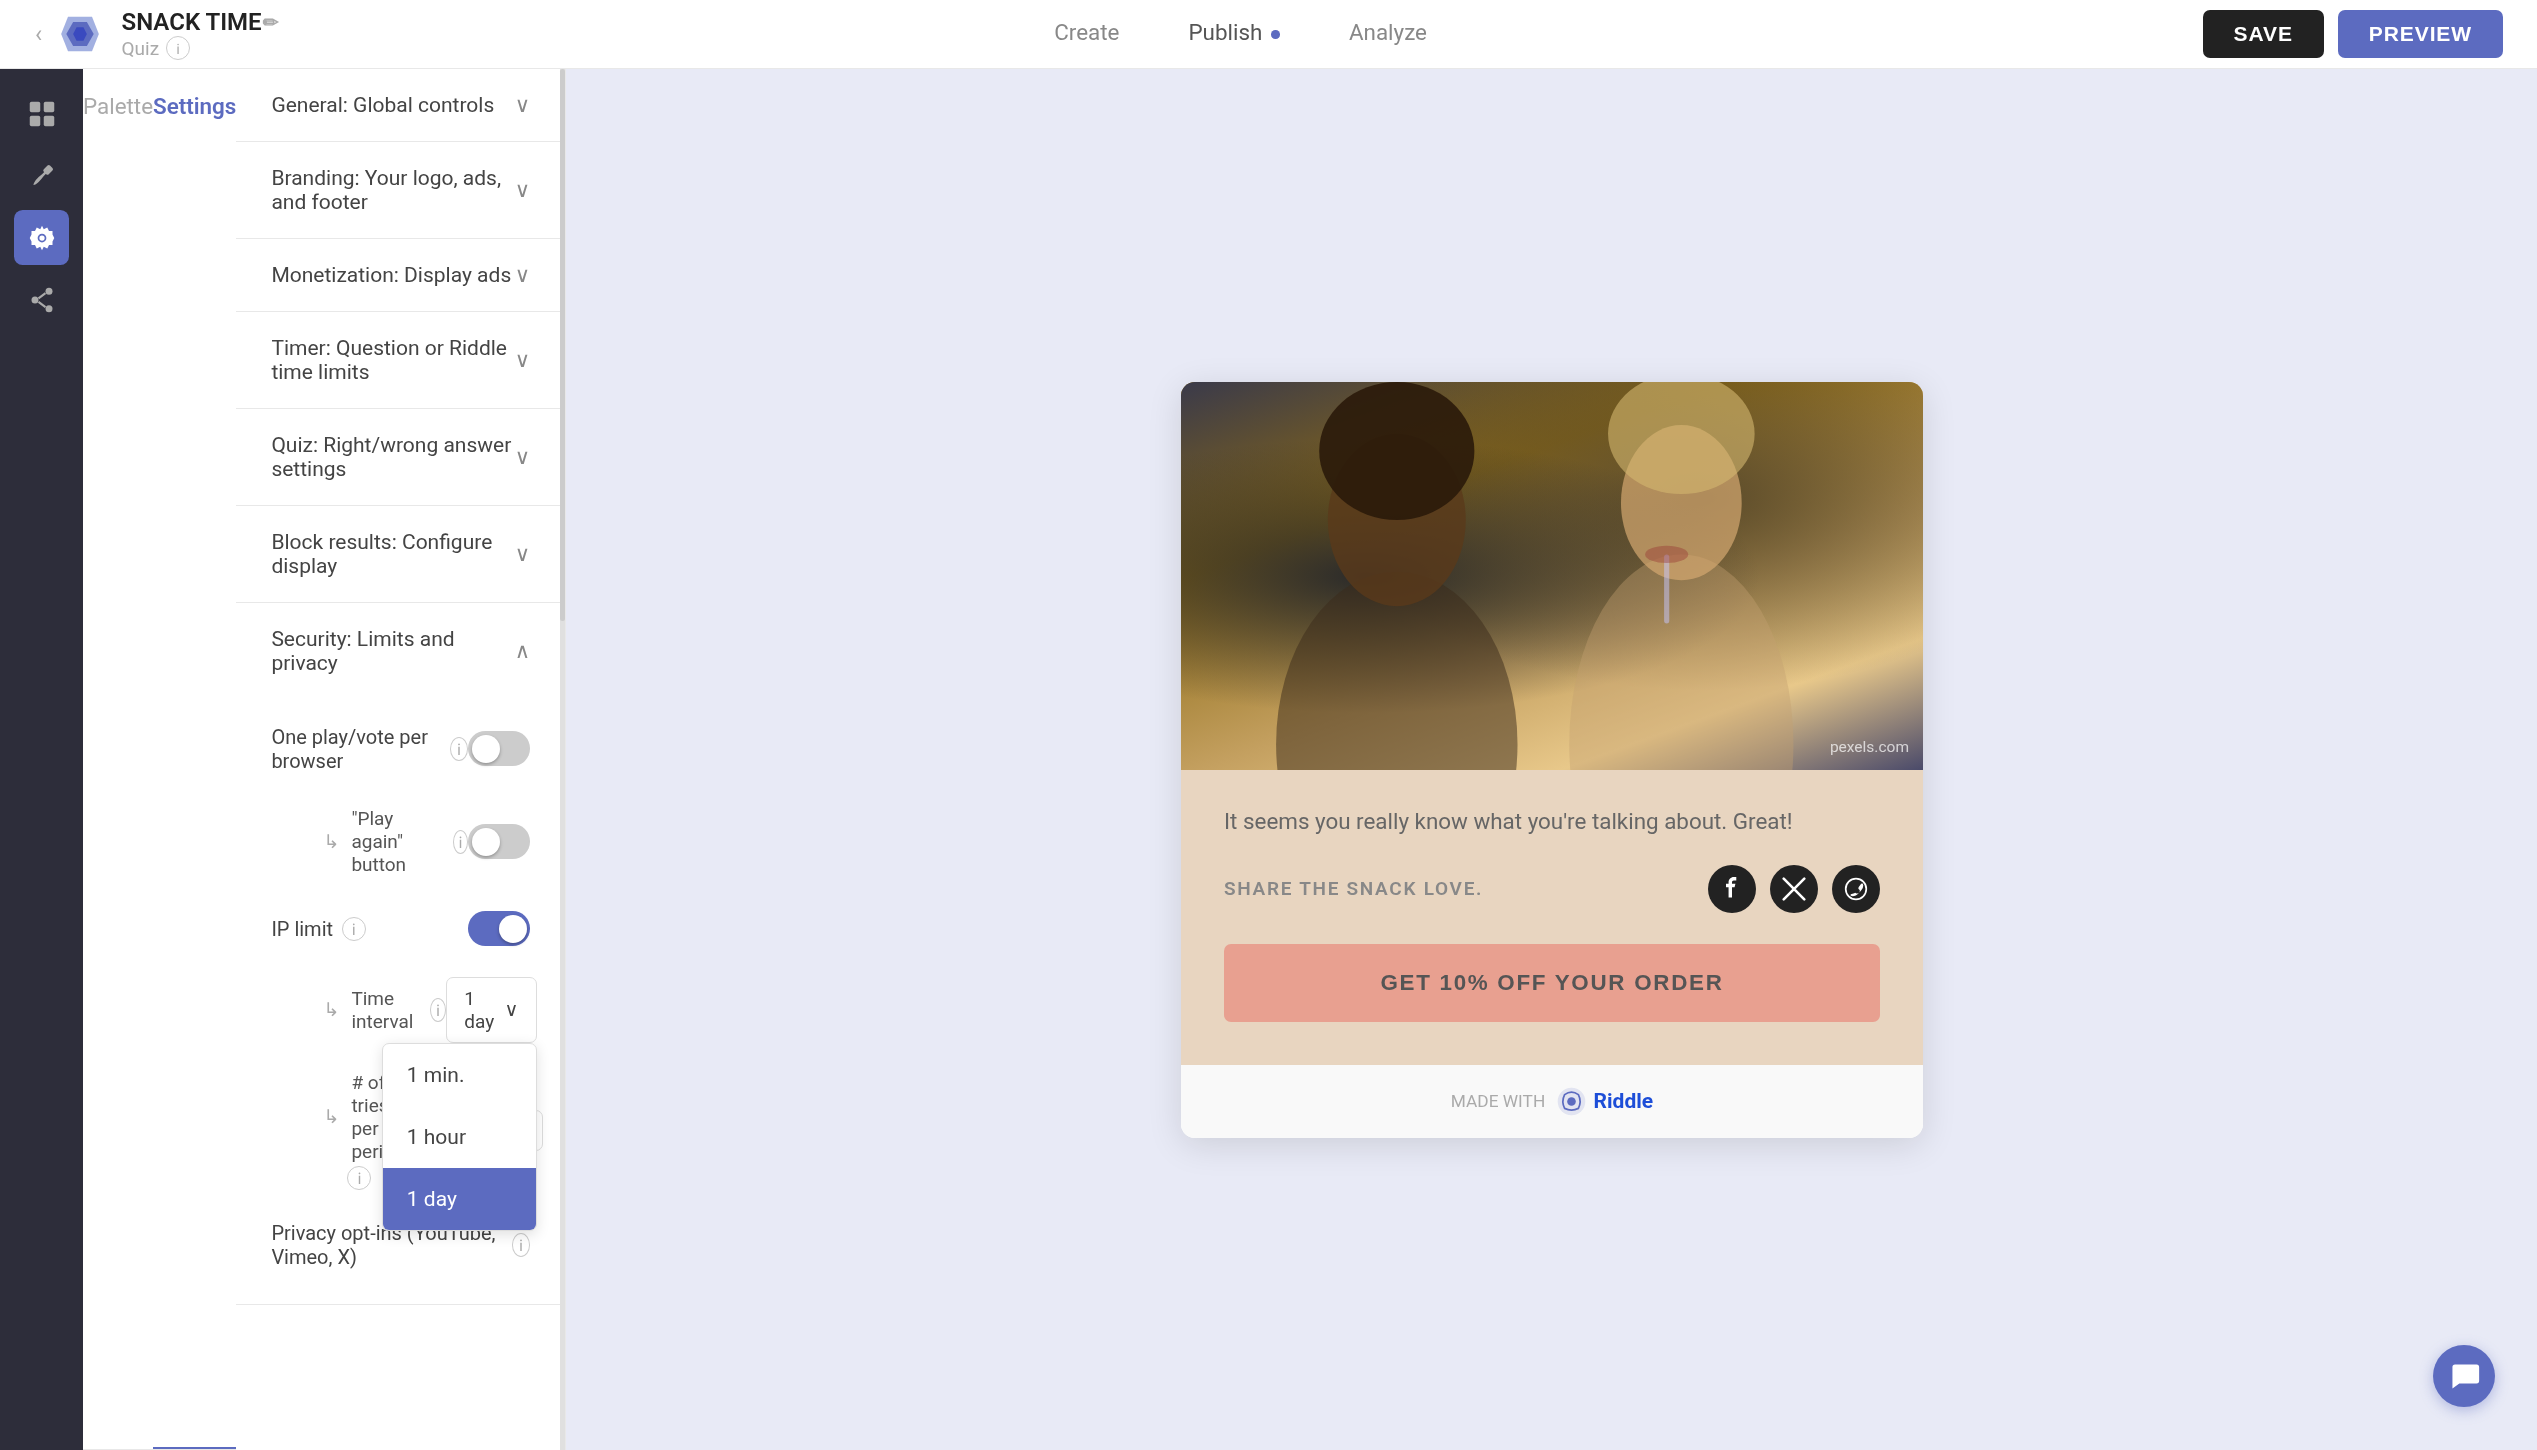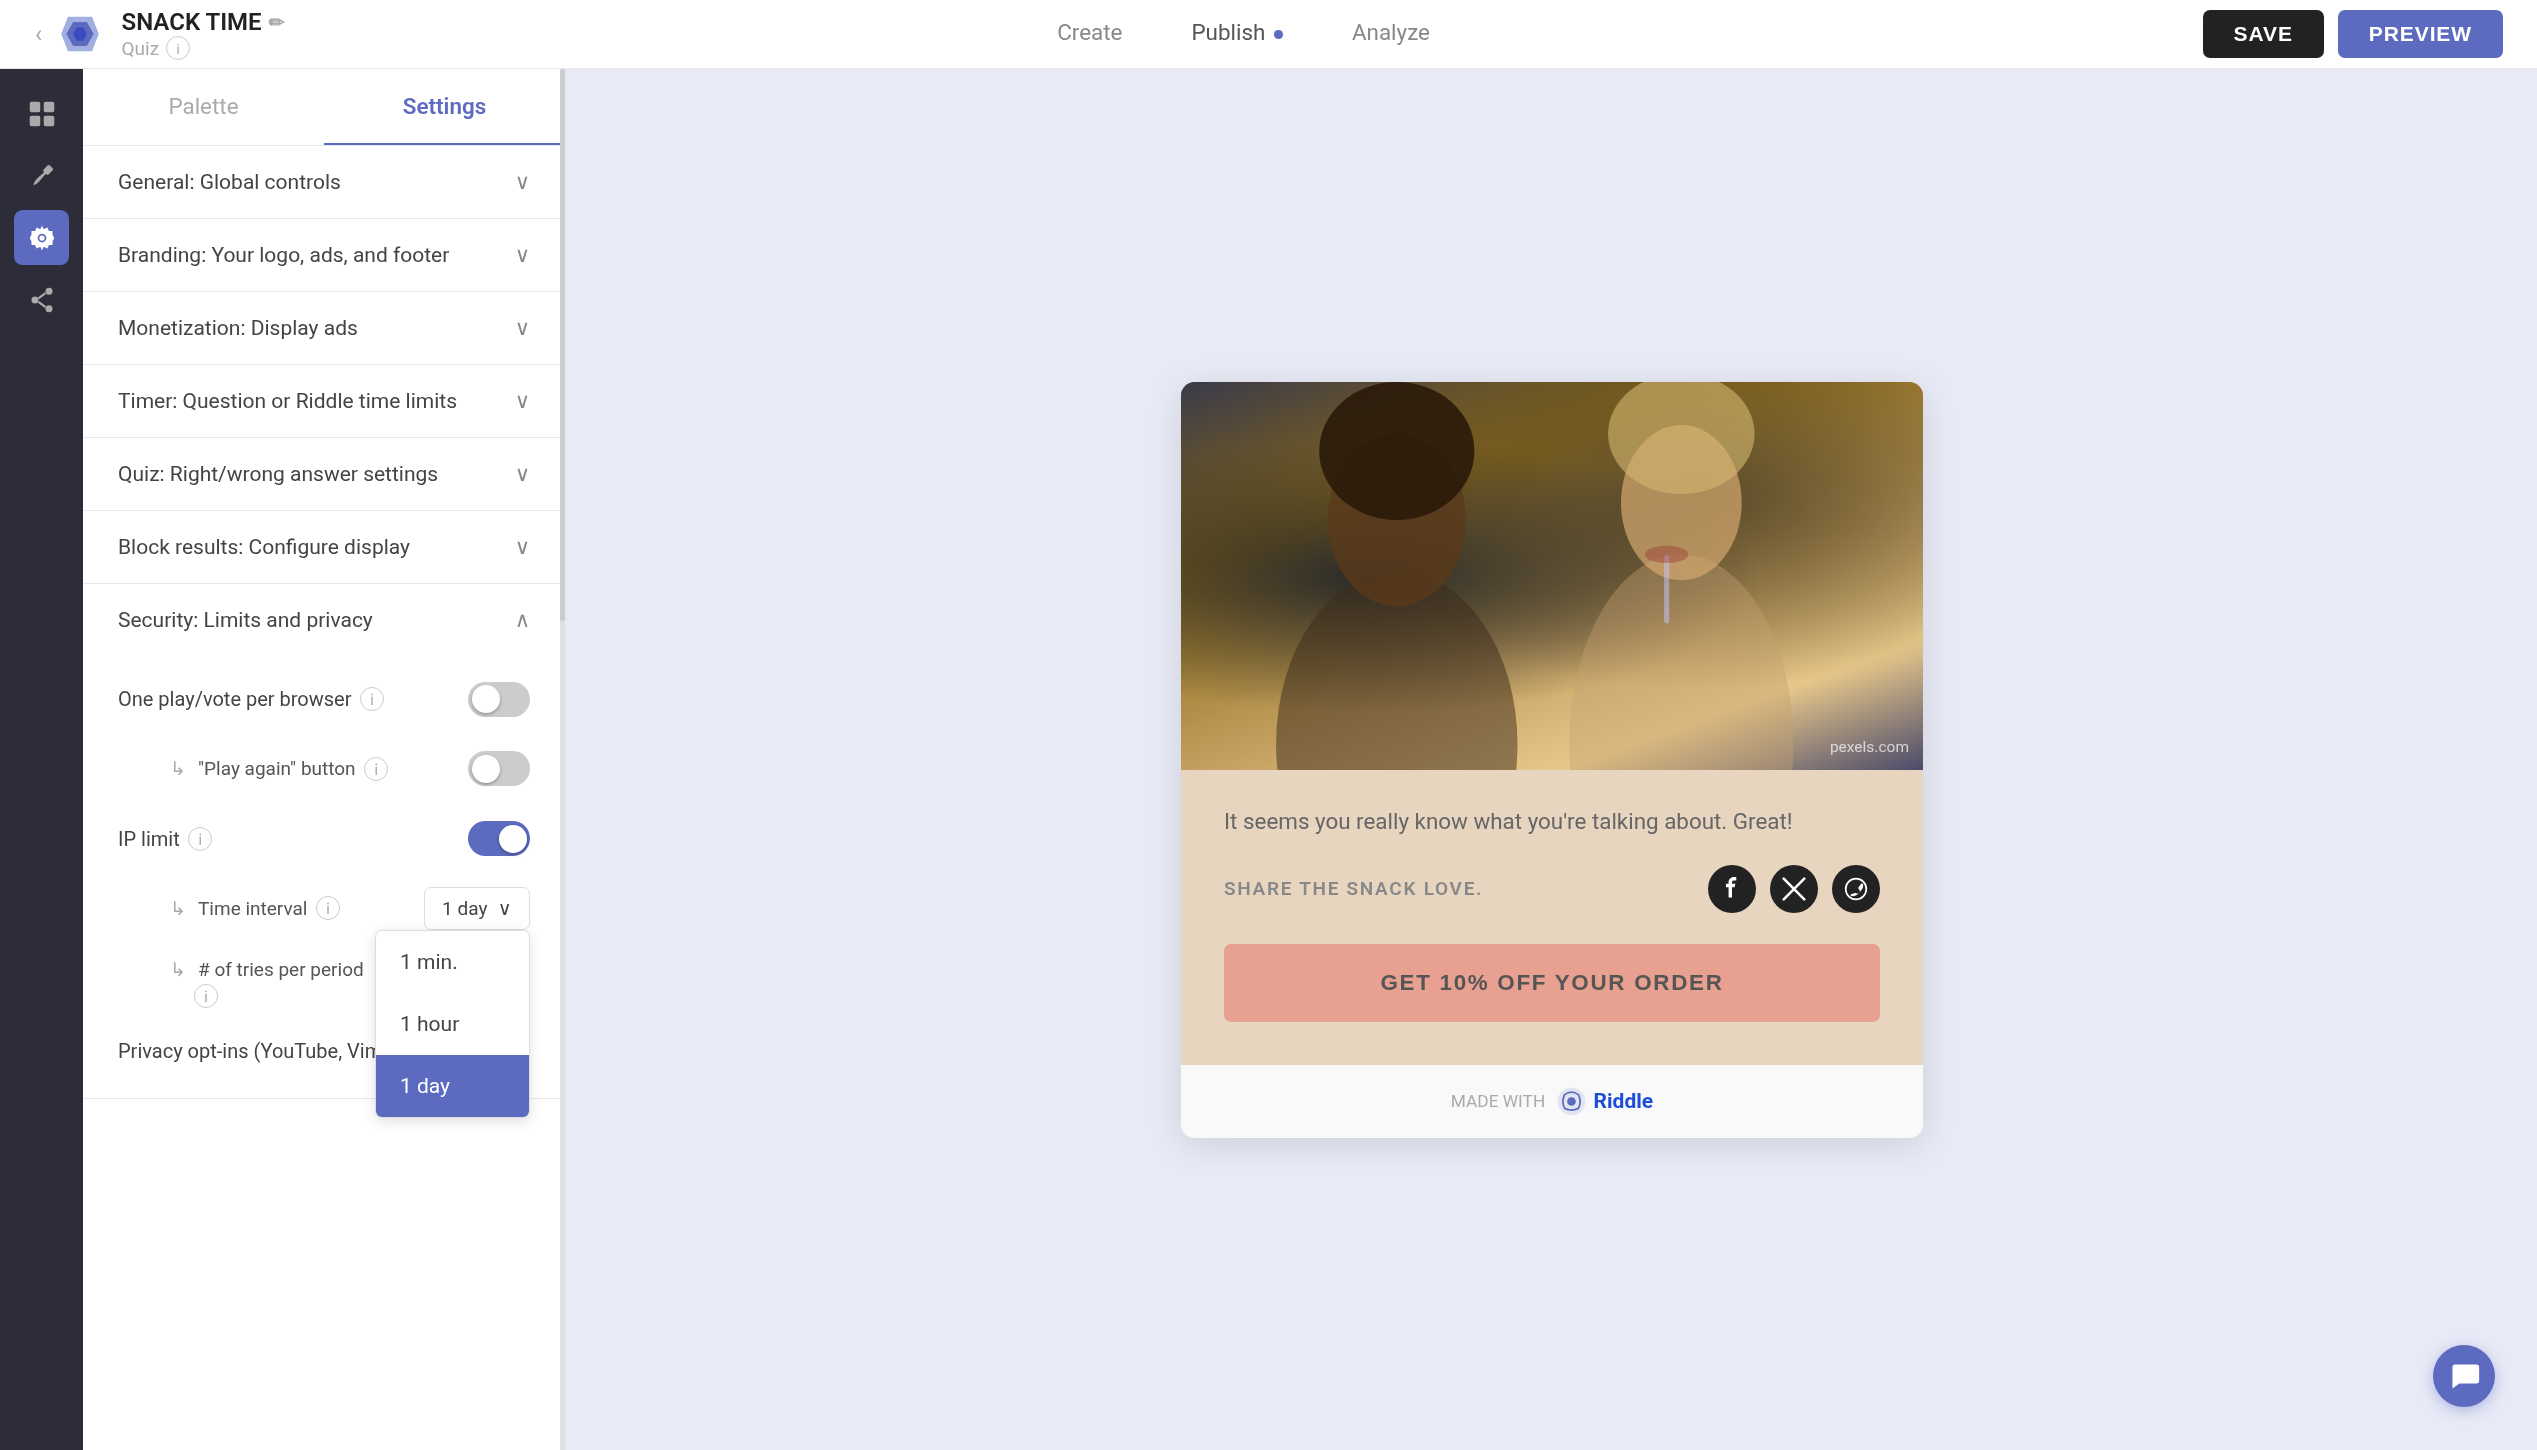--- a/index.html
+++ b/index.html
@@ -34,21 +34,21 @@
       margin-right: 17.3px;
     }
     .nav-logo svg { width: 48px; height: 48px; }
     .nav-title-group { display: flex; flex-direction: column; }
     .nav-title {
       font-size: 24px;
       font-weight: 600;
       color: #222;
       display: flex;
       align-items: center;
-      gap: 7px;
+      gap: 1px;
     }
     .nav-subtitle {
       font-size: 19px;
       color: #aaa;
       display: flex;
       align-items: center;
       gap: 7px;
     }
     .nav-center {
       flex: 1;
@@ -136,21 +136,21 @@
       background: #5c6bc0;
       color: #fff;
     }
 
     
     .settings-panel {
       width: 483px;
       background: #fff;
       border-right: 0.9px solid #e8e8e8;
       display: flex;
-      flex-direction: column;
+      flex-direction: row;
       flex-shrink: 0;
       overflow: hidden;
       position: relative;
     }
     .panel-tabs {
       display: flex;
       border-bottom: 0.9px solid #e8e8e8;
       flex-shrink: 0;
     }
     .panel-tab {

